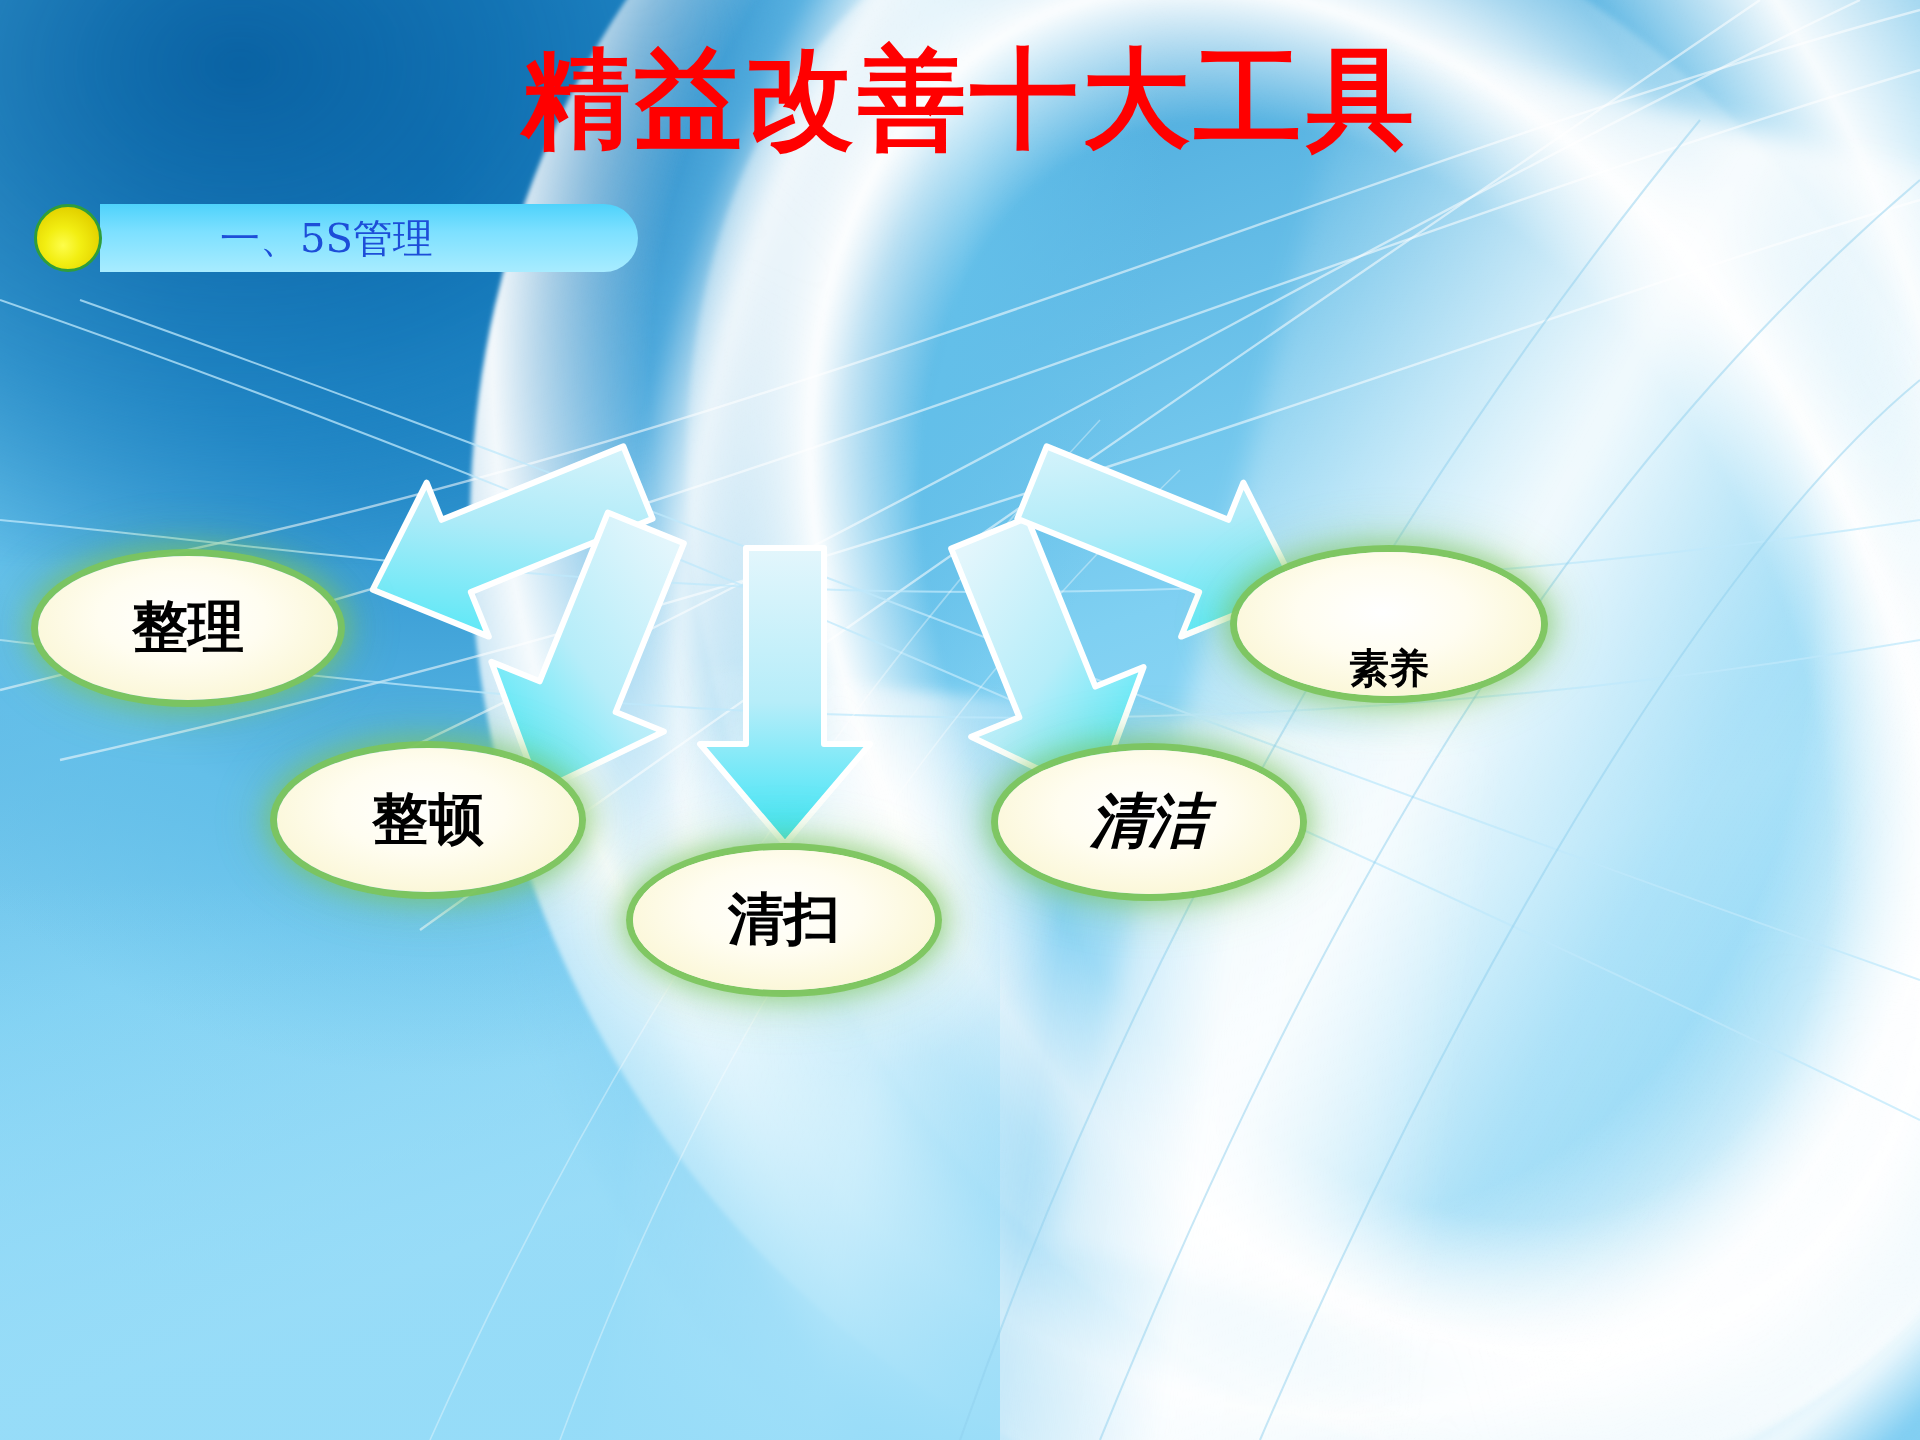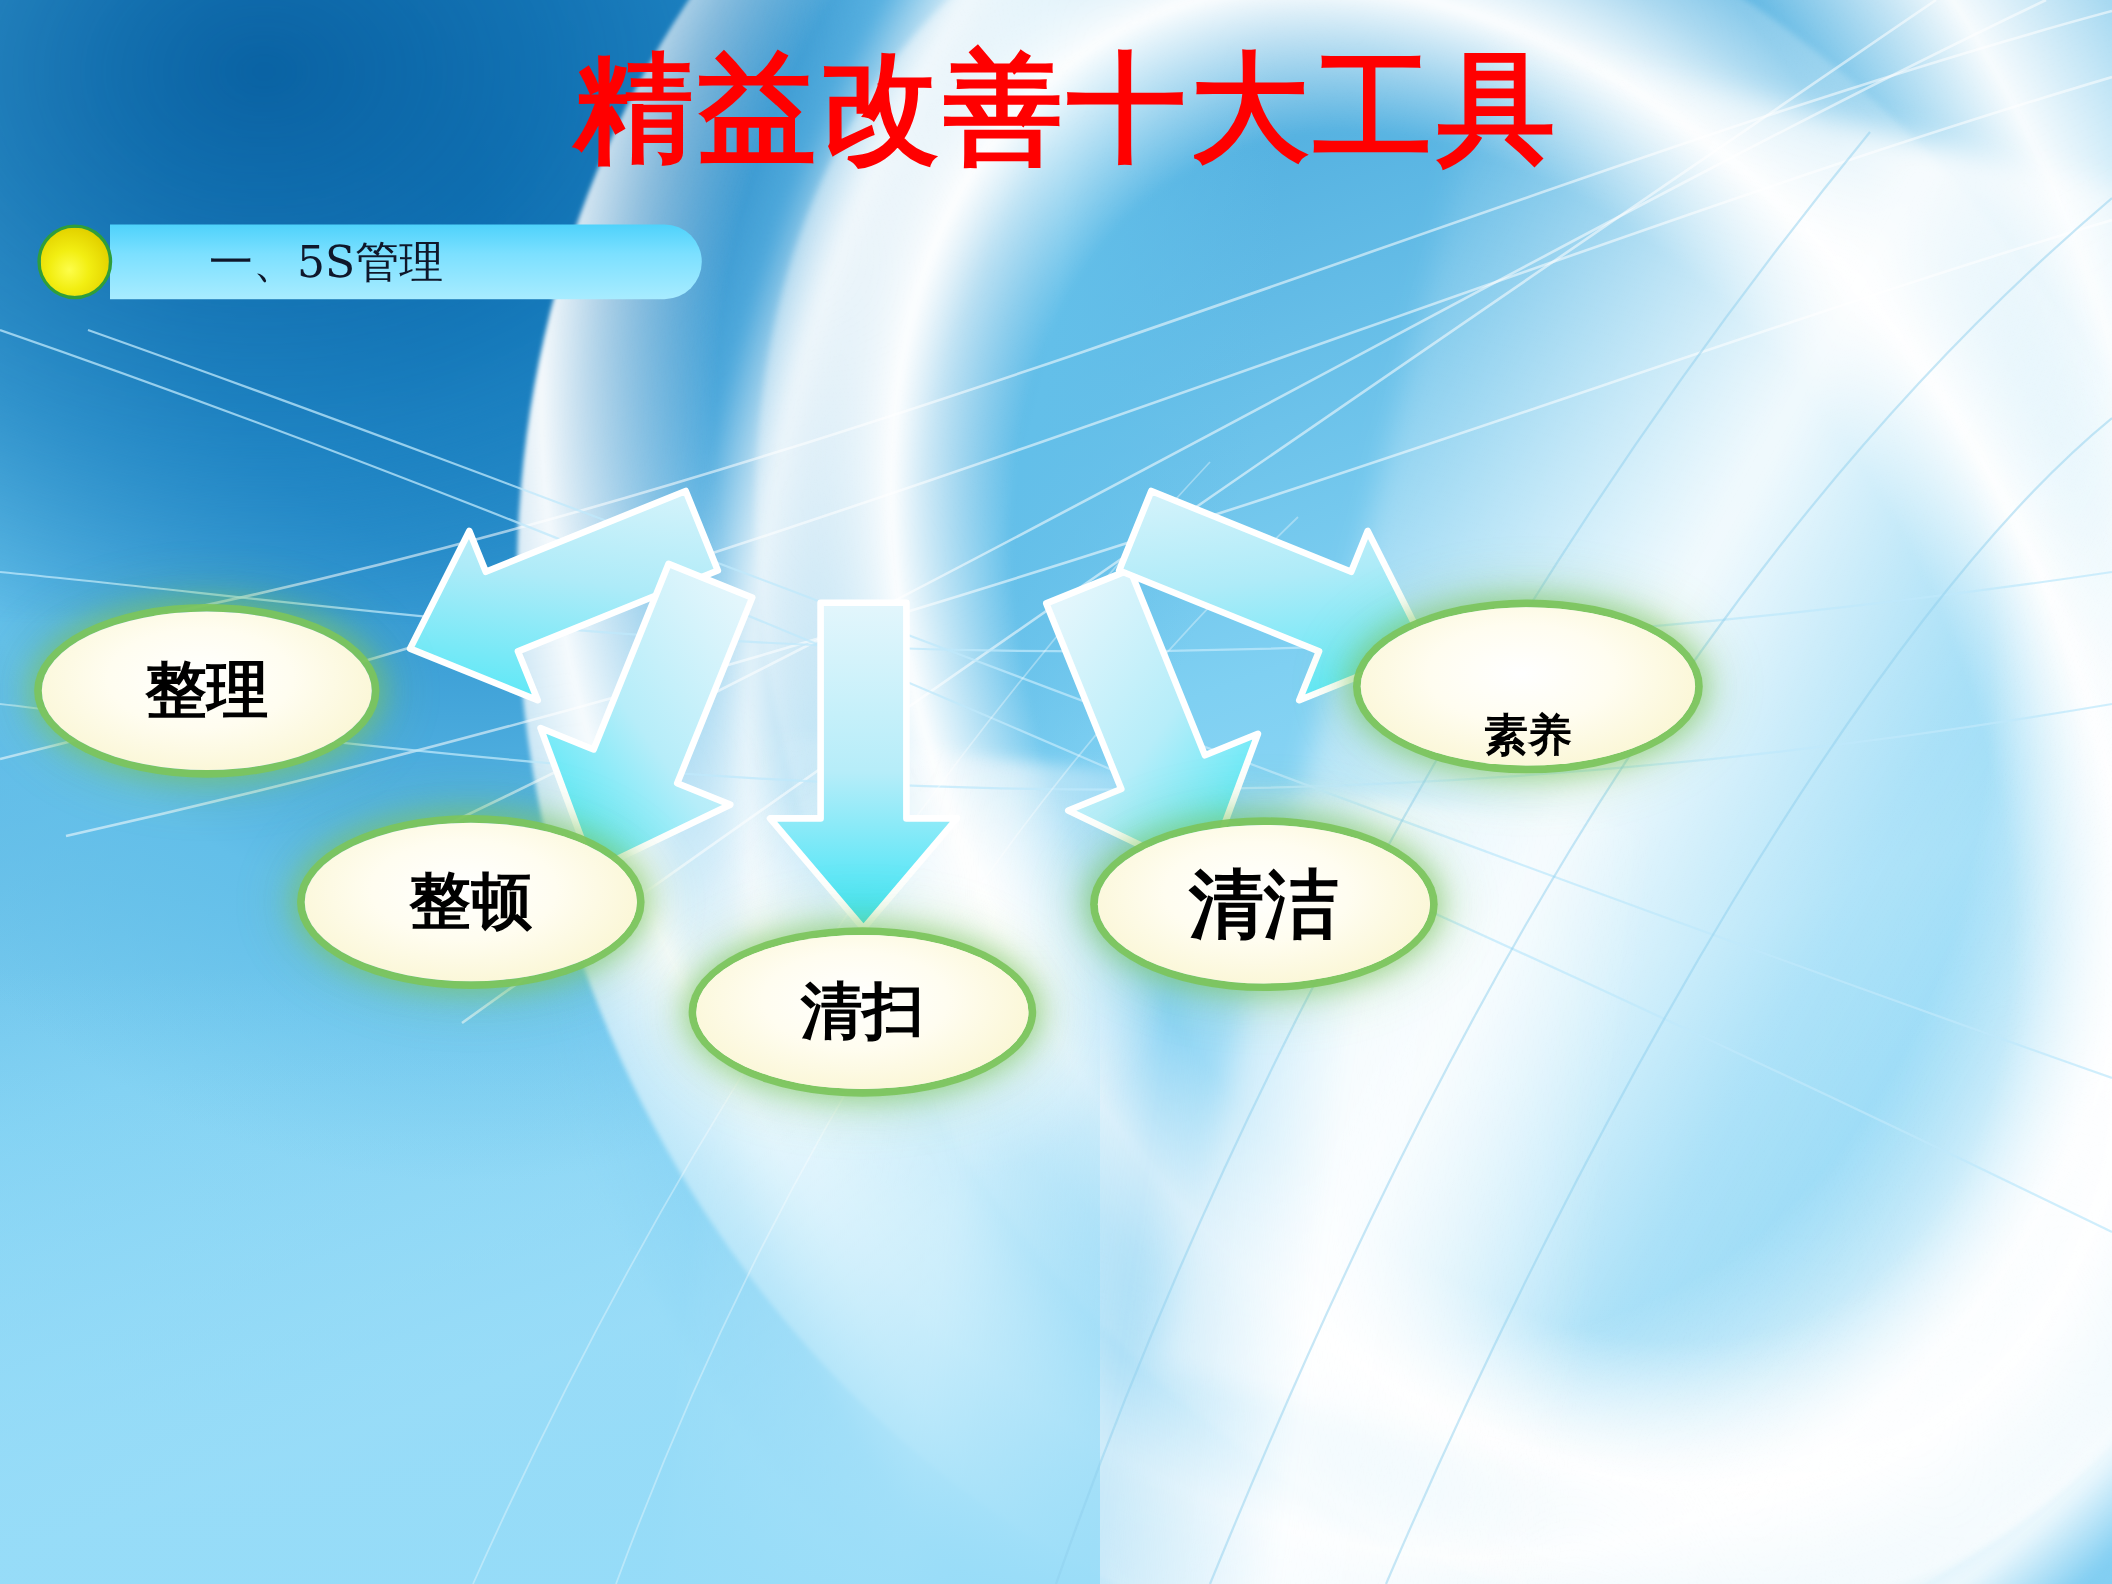--- a/index.html
+++ b/index.html
@@ -126,26 +126,26 @@
   .subbar-bullet-halo{
     position:absolute;
     left:-2px;top:-2px;
     width:84px;height:84px;
     border-radius:50%;
     background:rgba(110,220,255,.85);
     z-index:-1;
   }
   .subbar-text{
     position:absolute;
-    left:162px;top:0;
+    left:192px;top:0;
     height:76px;
     display:flex;align-items:center;
     font-family:"DejaVu Serif","Liberation Serif",serif;
     font-size:40px;
-    color:#0f172a;
+    color:#1d4ed8;
     white-space:nowrap;
   }
 
   
   .node{
     position:absolute;
     display:flex;align-items:center;justify-content:center;
     border-radius:50%;
     background:radial-gradient(ellipse at 48% 42%, #ffffff 0%, #fffdf0 38%, #fbf7d8 72%, #f7f2c8 100%);
     box-shadow:
@@ -160,21 +160,21 @@
     left:598px;top:340px;
     width:382px;height:200px;
     font-size:68px;
     color:#E8050F;
     letter-spacing:2px;
     background:radial-gradient(ellipse at 46% 40%, #ffffff 0%, #fcfcfa 55%, #f4f4ee 100%);
   }
   .node.n1{ left:38px;  top:556px;  width:300px;height:144px; font-size:56px; }
   .node.n2{ left:277px; top:748px;  width:302px;height:144px; font-size:56px; }
   .node.n3{ left:633px; top:850px;  width:302px;height:140px; font-size:56px; }
-  .node.n4{ left:998px; top:750px;  width:302px;height:144px; font-size:68px; }
+  .node.n4{ left:998px; top:750px;  width:302px;height:144px; font-size:59px;font-style:italic; }
   .node.n5{ left:1237px;top:552px;  width:304px;height:144px; font-size:40px;align-items:flex-end; }
 
   
   .arrow{position:absolute;}
   .arrow svg{display:block;overflow:visible;}
 
   
   [data-interactable="true"]{cursor:default;}
 </style>
 </head>

